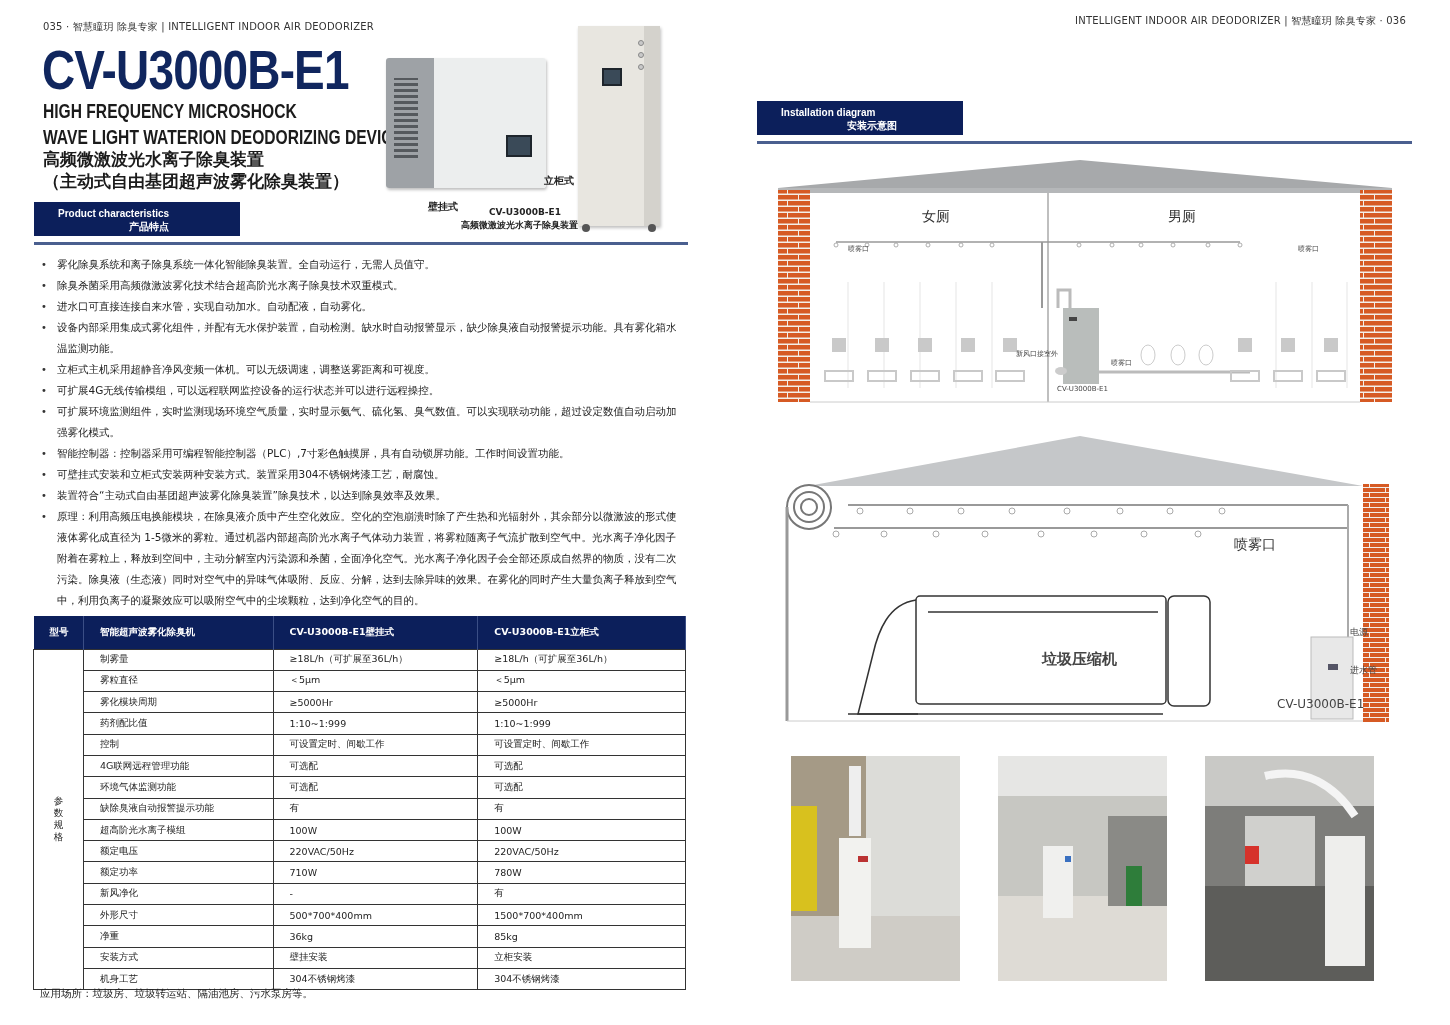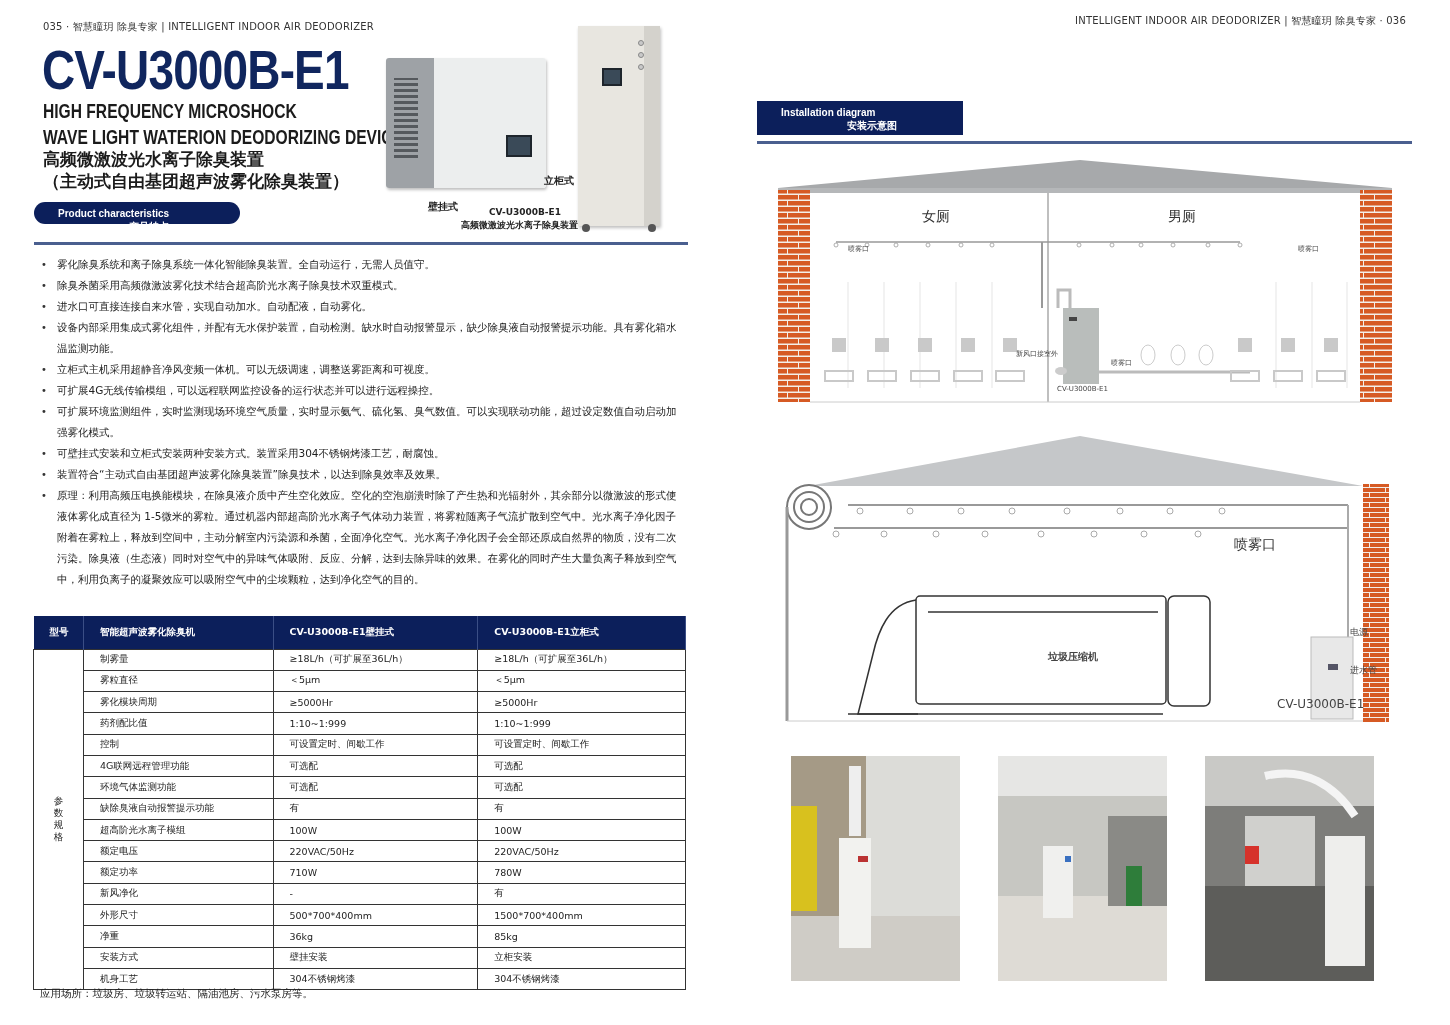--- a/index.html
+++ b/index.html
@@ -13,21 +13,21 @@
   .subtitle-en { position: absolute; left: 43px; font-family: "Liberation Sans", sans-serif; font-weight: bold; font-size: 20px; color: #1b1b1b; transform: scaleX(0.78); transform-origin: left top; line-height: 1; white-space: nowrap; }
   .subtitle-en.l1 { top: 101px; }
   .subtitle-en.l2 { top: 127px; }
   .subtitle-cn { position: absolute; left: 43px; font-weight: bold; font-size: 17px; color: #1b1b1b; line-height: 1; white-space: nowrap; }
   .subtitle-cn.l1 { top: 151px; }
   .subtitle-cn.l2 { top: 173px; }
 
   .section-tag { position: absolute; background: #0c1f5b; color: #fff; padding: 5px 0 0 24px; font-family: "Liberation Sans", sans-serif; }
   .section-tag .en { font-size: 10px; font-weight: bold; line-height: 13px; display: block; }
   .section-tag .cn { font-size: 10px; font-weight: bold; line-height: 13px; display: block; text-align: center; }
-  .tag-left { left: 34px; top: 202px; width: 206px; height: 22px; border-radius: 11px; }
+  .tag-left { left: 34px; top: 202px; width: 206px; height: 34px; }
   .tag-right { left: 757px; top: 101px; width: 206px; height: 34px; }
   .rule { position: absolute; height: 3px; background: #4a5f8f; }
   .rule-left { left: 34px; top: 242px; width: 654px; }
   .rule-right { left: 757px; top: 141px; width: 655px; }
 
   
   .product-box { position: absolute; }
   .wall-unit { left: 386px; top: 58px; width: 160px; height: 130px; }
   .wall-unit .body { position: absolute; left: 0; top: 0; width: 160px; height: 130px; background: linear-gradient(90deg, #9ea2a6 0 30%, #eceeee 30% 100%); border-radius: 3px; box-shadow: 1px 2px 3px rgba(0,0,0,.25); }
   .wall-unit .vent { position: absolute; left: 8px; top: 20px; width: 24px; height: 80px; background: repeating-linear-gradient(0deg, #55595d 0 3px, #9ea2a6 3px 6px); }
@@ -104,20 +104,21 @@
 <div class="rule rule-left"></div>
 
 <ul class="features">
   <li>雾化除臭系统和离子除臭系统一体化智能除臭装置。全自动运行，无需人员值守。</li>
   <li>除臭杀菌采用高频微激波雾化技术结合超高阶光水离子除臭技术双重模式。</li>
   <li>进水口可直接连接自来水管，实现自动加水。自动配液，自动雾化。</li>
   <li>设备内部采用集成式雾化组件，并配有无水保护装置，自动检测。缺水时自动报警显示，缺少除臭液自动报警提示功能。具有雾化箱水温监测功能。</li>
   <li>立柜式主机采用超静音净风变频一体机。可以无级调速，调整送雾距离和可视度。</li>
   <li>可扩展4G无线传输模组，可以远程联网监控设备的运行状态并可以进行远程操控。</li>
   <li>可扩展环境监测组件，实时监测现场环境空气质量，实时显示氨气、硫化氢、臭气数值。可以实现联动功能，超过设定数值自动启动加强雾化模式。</li>
+  <li>智能控制器：控制器采用可编程智能控制器（PLC）,7寸彩色触摸屏，具有自动锁屏功能。工作时间设置功能。</li>
   <li>可壁挂式安装和立柜式安装两种安装方式。装置采用304不锈钢烤漆工艺，耐腐蚀。</li>
   <li>装置符合“主动式自由基团超声波雾化除臭装置”除臭技术，以达到除臭效率及效果。</li>
   <li>原理：利用高频压电换能模块，在除臭液介质中产生空化效应。空化的空泡崩溃时除了产生热和光辐射外，其余部分以微激波的形式使液体雾化成直径为 1-5微米的雾粒。通过机器内部超高阶光水离子气体动力装置，将雾粒随离子气流扩散到空气中。光水离子净化因子附着在雾粒上，释放到空间中，主动分解室内污染源和杀菌，全面净化空气。光水离子净化因子会全部还原成自然界的物质，没有二次污染。除臭液（生态液）同时对空气中的异味气体吸附、反应、分解，达到去除异味的效果。在雾化的同时产生大量负离子释放到空气中，利用负离子的凝聚效应可以吸附空气中的尘埃颗粒，达到净化空气的目的。</li>
 </ul>
 
 <table class="spec-table">
   <colgroup>
       <col class="c0">
       <col class="c1">
       <col class="c2">
@@ -351,21 +352,21 @@
       <rect x="138" y="164" width="250" height="108" rx="4"></rect>
       <path d="M138 168 C110 172 100 200 95 222 L80 282 L140 282"></path>
       <line x1="150" y1="180" x2="380" y2="180"></line>
       <line x1="70" y1="282" x2="385" y2="282"></line>
       <rect x="390" y="164" width="42" height="110" rx="6"></rect>
     </g>
     <rect x="533" y="205" width="42" height="82" fill="#e8e8e8" stroke="#bbb"></rect>
     <rect x="550" y="232" width="10" height="6" fill="#556"></rect>
   </svg>
   <div class="diag-label" style="left:456px; top:104px;">喷雾口</div>
-  <div class="diag-small" style="left:270px; top:218px; font-size:10px; font-weight:bold;">垃圾压缩机</div>
+  <div class="diag-small" style="left:264px; top:218px; font-size:15px; font-weight:bold;">垃圾压缩机</div>
   <div class="diag-small" style="left:572px; top:194px; font-size:9px;">电源</div>
   <div class="diag-small" style="left:572px; top:232px; font-size:9px;">进水管</div>
   <div class="diag-small" style="left:499px; top:265px; font-size:12px;">CV-U3000B-E1</div>
 </div>
 
 <div class="photo p1" style="top:756px;">
   <svg width="169" height="225" viewBox="0 0 169 225">
     <rect width="169" height="225" fill="#a59a86"></rect>
     <rect x="75" y="0" width="94" height="225" fill="#dcdcd8"></rect>
     <rect x="0" y="160" width="169" height="65" fill="#cfccc6"></rect>

